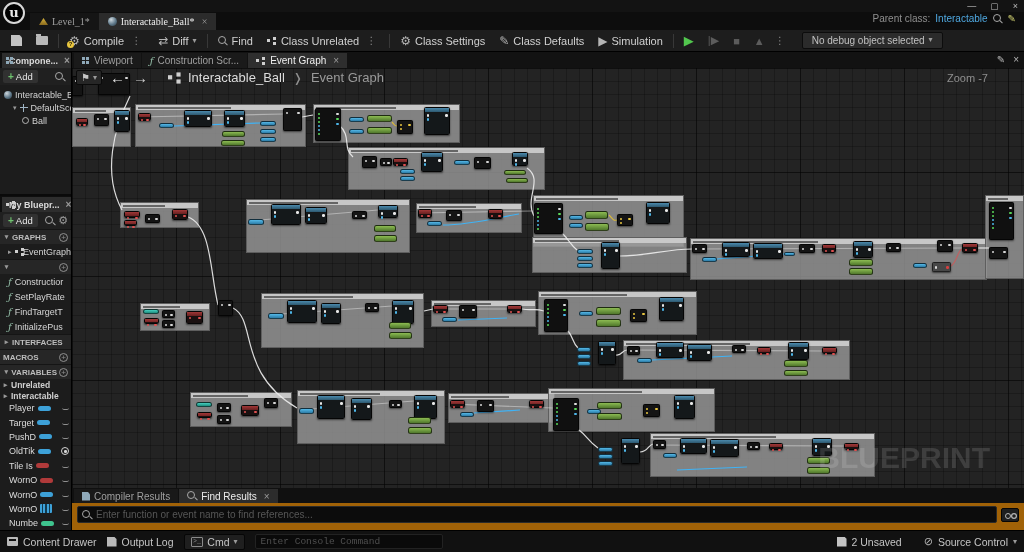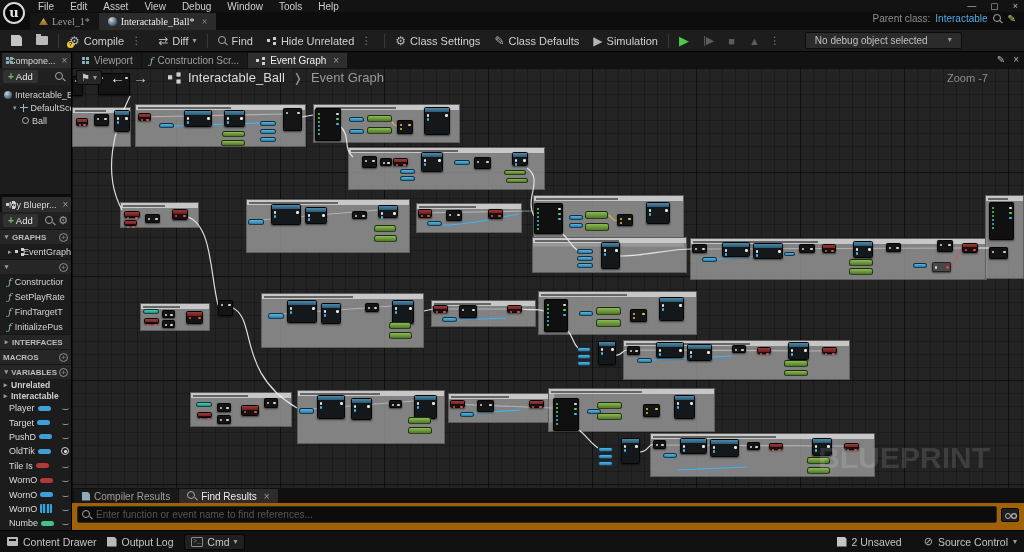--- a/index.html
+++ b/index.html
@@ -32,32 +32,32 @@
   .tico { color:#b5b5b5; font-size:12px; line-height:12px; }
   .vdiv { width:1px; height:14px; background:#383838; margin:0 3px; }
   .dots { color:#8a8a8a; font-size:10px; padding:0 3px; letter-spacing:0; }
   .caret { font-size:8px; color:#9a9a9a; }
   .gear-wrap { position:relative; }
   .gear-wrap .badge { content:''; position:absolute; left:-2px; bottom:-1px; width:7px; height:7px; border-radius:50%;
                       background:#e8c63f; color:#33290a; font-size:6px; font-weight:bold; text-align:center; line-height:7px; }
   .play { color:#52c74e; font-size:13px; }
   .dimctl { color:#5c5c5c; font-size:11px; }
   .debugsel { background:#2b2b2b; border:1px solid #0c0c0c; border-radius:2px; padding:2px 9px; font-size:10px; color:#c0c0c0;
-              display:flex; gap:20px; margin-left:22px;}
+              display:flex; gap:4px; margin-left:14px;}
   .disk { width:11px; height:11px; background:#c4c4c4; clip-path:polygon(0 0,78% 0,100% 22%,100% 100%,0 100%); position:relative; }
   .folder { width:12px; height:9px; background:#b9b9b9; border-radius:1px; position:relative; }
   .folder::before { content:''; position:absolute; top:-2px; left:0; width:5px; height:2px; background:#b9b9b9; }
   .mag { position:relative; width:10px; height:10px; display:inline-block; }
   .mag::before { content:''; position:absolute; left:0; top:0; width:6px; height:6px; border:1.4px solid #a8a8a8; border-radius:50%; }
   .mag::after { content:''; position:absolute; left:6.5px; top:7px; width:3.5px; height:1.4px; background:#a8a8a8; transform:rotate(45deg); }
 
   
   .sidebar { position:absolute; left:0; top:52px; width:72px; bottom:22px; background:#1b1b1b; border-right:1px solid #000; overflow:hidden; }
   .panel-tabrow { height:16px; background:#0e0e0e; display:flex; align-items:flex-end; padding-left:2px; }
-  .ptab { background:#2d2d2d; height:15px; display:flex; align-items:center; padding:0 4px; font-size:9px; color:#dadada; gap:3px; white-space:nowrap; overflow:hidden; }
+  .ptab { background:#2d2d2d; height:15px; display:flex; align-items:center; padding:0 4px; font-size:9px; color:#dadada; gap:3px; white-space:nowrap; overflow:hidden;font-weight:bold; }
   .addrow { display:flex; align-items:center; height:17px; padding:0 3px; gap:3px; background:#202020; }
   .addbtn { display:flex; gap:2px; align-items:center; background:#313131; border-radius:2px; padding:1px 5px; font-size:9.5px; color:#e8e8e8; }
   .plus { color:#6fc36f; font-weight:bold; font-size:10px; }
   .sq4 { position:relative; width:8px; height:8px; display:inline-block; }
   .sq4::before { content:''; position:absolute; left:0; top:0; width:3px; height:3px; background:#8fa9b9; box-shadow:4px 0 0 #8fa9b9, 0 4px 0 #8fa9b9, 4px 4px 0 #8fa9b9; }
   .gicon { position:relative; width:10px; height:8px; display:inline-block; }
   .gicon::before { content:''; position:absolute; left:0; top:2px; width:3px; height:3px; background:#cfcfcf; box-shadow:6px -2px 0 #cfcfcf, 6px 3px 0 #cfcfcf; }
   .tree { padding-top:3px; }
   .tree-row { display:flex; align-items:center; height:13px; font-size:9px; color:#d2d2d2; gap:3px; white-space:nowrap; overflow:hidden; }
   .chev { color:#9a9a9a; font-size:7px; width:7px; text-align:center; }
@@ -175,30 +175,20 @@
   .sb-right { margin-left:auto; display:flex; gap:22px; align-items:center; }
   .disk-sm { width:10px; height:10px; background:#c4c4c4; clip-path:polygon(0 0,78% 0,100% 22%,100% 100%,0 100%); }
   .nosrc { font-size:11px; color:#b5b5b5; }
 </style>
 </head>
 <body>
 
 <div id="app">
 
   <div class="titlebar">
-    <div class="menus">
-        <span class="menu-item">File</span>
-        <span class="menu-item">Edit</span>
-        <span class="menu-item">Asset</span>
-        <span class="menu-item">View</span>
-        <span class="menu-item">Debug</span>
-        <span class="menu-item">Window</span>
-        <span class="menu-item">Tools</span>
-        <span class="menu-item">Help</span>
-      </div>
     <div class="winctl">
       <span>—</span>
       <span>▢</span>
       <span>×</span>
     </div>
   </div>
   <div class="ue-logo">u</div>
 
   <div class="assetrow">
     <div class="atab">
@@ -236,21 +226,21 @@
       <span>Diff</span>
       <span class="caret">▾</span>
     </div>
     <div class="vdiv"></div>
     <div class="tbtn">
       <span class="mag"></span>
       <span>Find</span>
     </div>
     <div class="tbtn">
       <span class="gicon"></span>
-      <span>Hide Unrelated</span>
+      <span>Class Unrelated</span>
       <span class="dots">⋮</span>
     </div>
     <div class="vdiv"></div>
     <div class="tbtn">
       <span class="tico">⚙</span>
       <span>Class Settings</span>
     </div>
     <div class="tbtn">
       <span class="tico">✎</span>
       <span>Class Defaults</span>
@@ -702,20 +692,21 @@
     </div>
     <div class="sb-item">
       <span class="log-ic"></span>
       <span>Output Log</span>
     </div>
     <div class="cmd-pill">
       <span class="cmd-ic">&gt;_</span>
       <span>Cmd</span>
       <span class="caret">▾</span>
     </div>
+    <input class="console-input" placeholder="Enter Console Command" style="">
     <div class="sb-right">
       <div class="sb-item">
         <span class="disk-sm"></span>
         <span>2 Unsaved</span>
       </div>
       <div class="sb-item">
         <span class="nosrc">⊘</span>
         <span>Source Control</span>
         <span class="caret">▾</span>
       </div>

